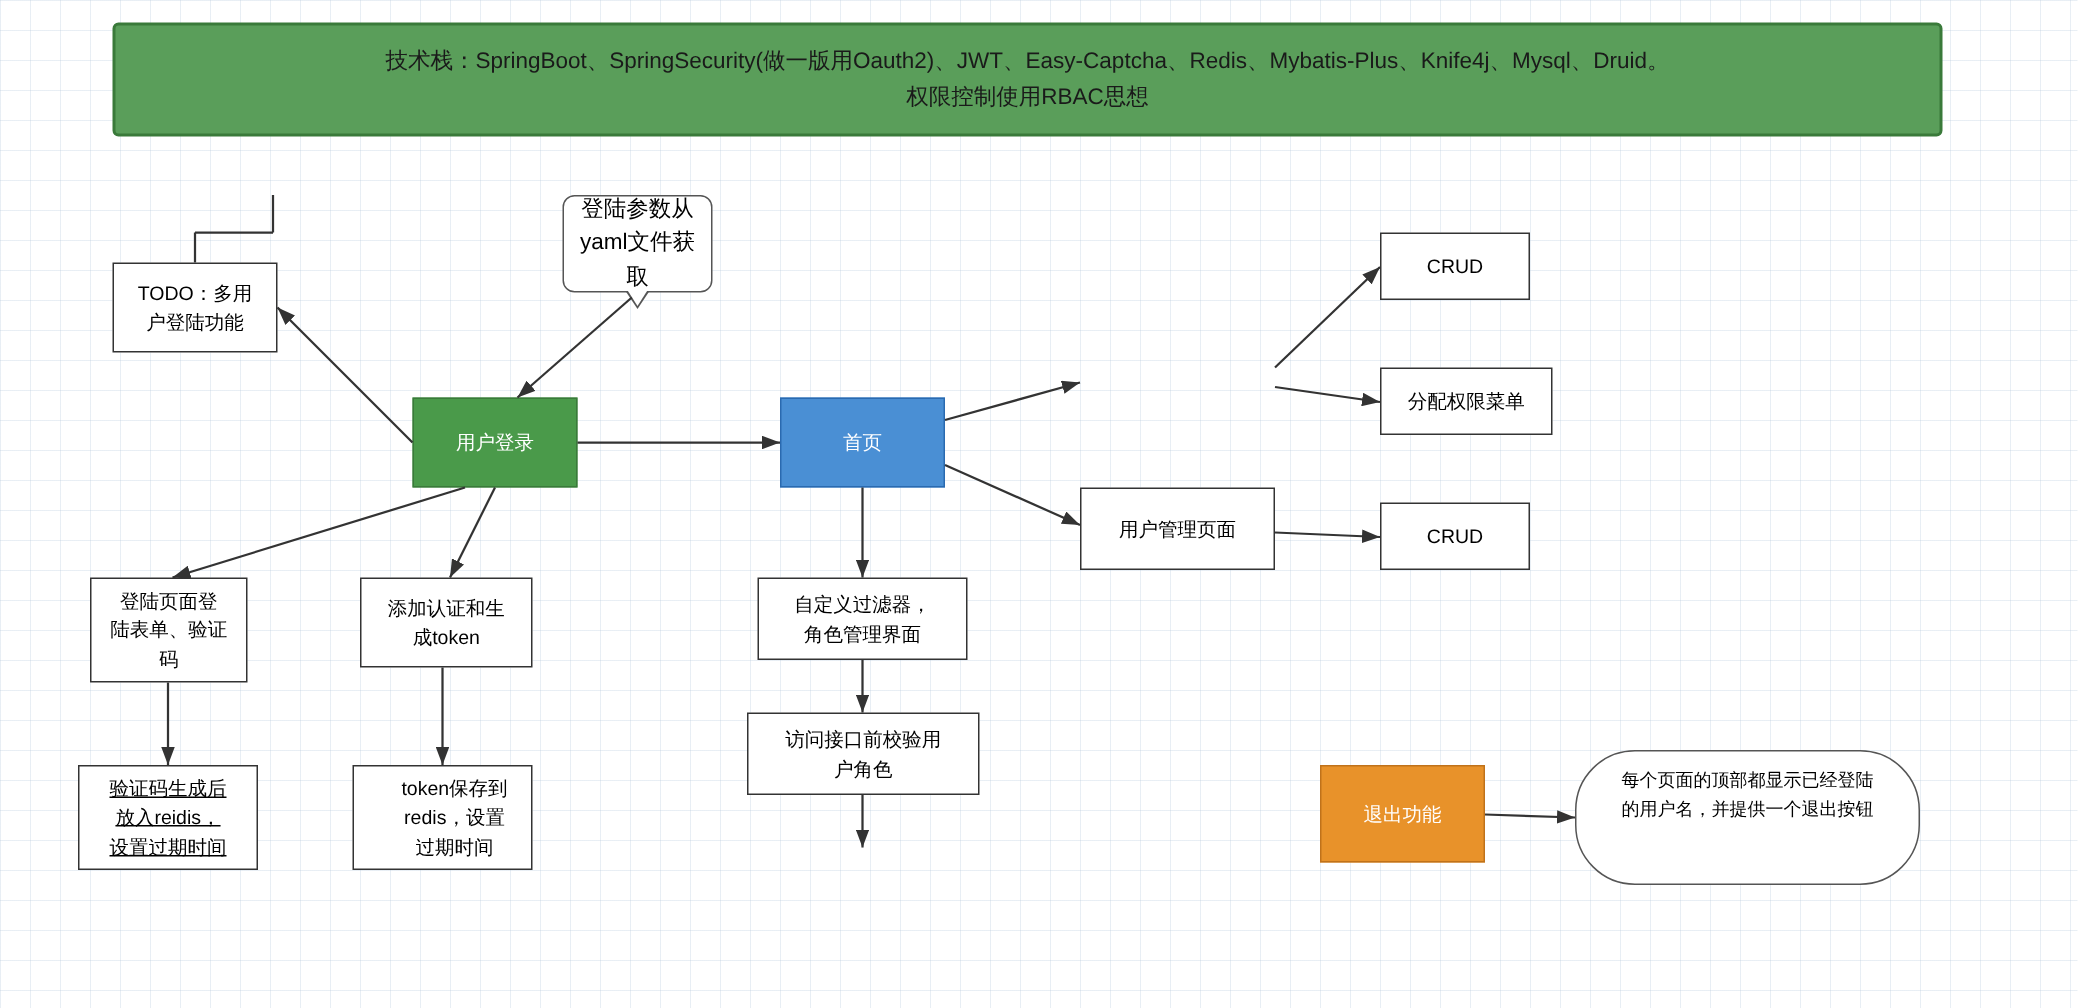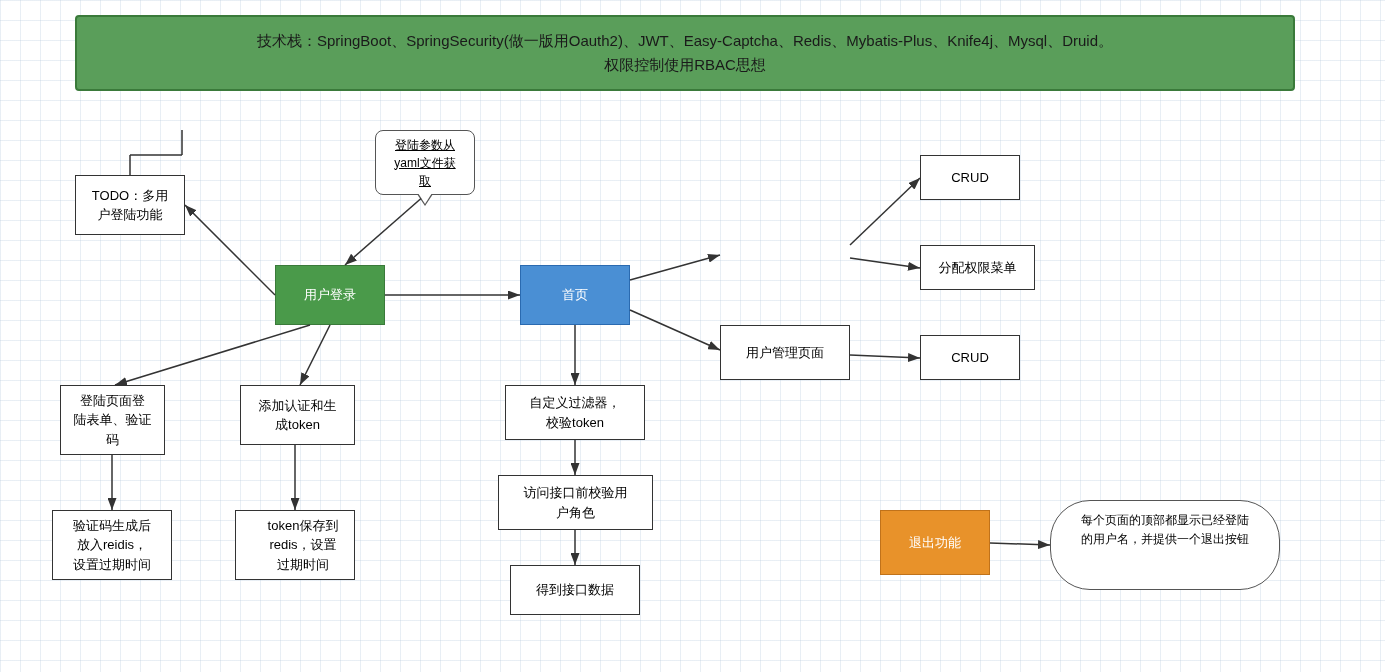--- a/index.html
+++ b/index.html
@@ -130,21 +130,21 @@
 <body>
 
 <div class="canvas">
 
   <div class="header-banner">
     <span style="white-space: pre-line;">技术栈：SpringBoot、SpringSecurity(做一版用Oauth2)、JWT、Easy-Captcha、Redis、Mybatis-Plus、Knife4j、Mysql、Druid。
 权限控制使用RBAC思想</span>
   </div>
 
   <div class="bubble" style="left: 375px; top: 130px; width: 100px; height: 65px;">
-    <span style="white-space: pre-line; font-size:12px;text-decoration:underline;">登陆参数从
+    <span style="white-space: pre-line; font-size:15px;">登陆参数从
 yaml文件获
 取</span>
   </div>
 
   <div class="box box-green" style="left: 275px; top: 265px; width: 110px; height: 60px;">
     <span>用户登录</span>
   </div>
 
   <div class="box" style="left: 75px; top: 175px; width: 110px; height: 60px;">
     <span style="white-space: pre-line;">TODO：多用
@@ -161,34 +161,31 @@
 码</span>
   </div>
 
   <div class="box" style="left: 240px; top: 385px; width: 115px; height: 60px;">
     <span style="white-space: pre-line;">添加认证和生
 成token</span>
   </div>
 
   <div class="box" style="left: 505px; top: 385px; width: 140px; height: 55px;">
     <span style="white-space: pre-line;">自定义过滤器，
-校验token</span>
+角色管理界面</span>
   </div>
 
   <div class="box" style="left: 498px; top: 475px; width: 155px; height: 55px;">
     <span style="white-space: pre-line;">访问接口前校验用
 户角色</span>
   </div>
 
-  <div class="box" style="left: 510px; top: 565px; width: 130px; height: 50px;">
-    <span>得到接口数据</span>
-  </div>
 
   <div class="box" style="left: 52px; top: 510px; width: 120px; height: 70px;">
-    <span style="white-space: pre-line;">验证码生成后
+    <span style="white-space: pre-line; text-decoration: underline;">验证码生成后
 放入reidis，
 设置过期时间</span>
   </div>
 
   <div class="box" style="left: 235px; top: 510px; width: 120px; height: 70px; padding-left: 16px;">
     <span style="white-space: pre-line;">token保存到
 redis，设置
 过期时间</span>
   </div>
 

